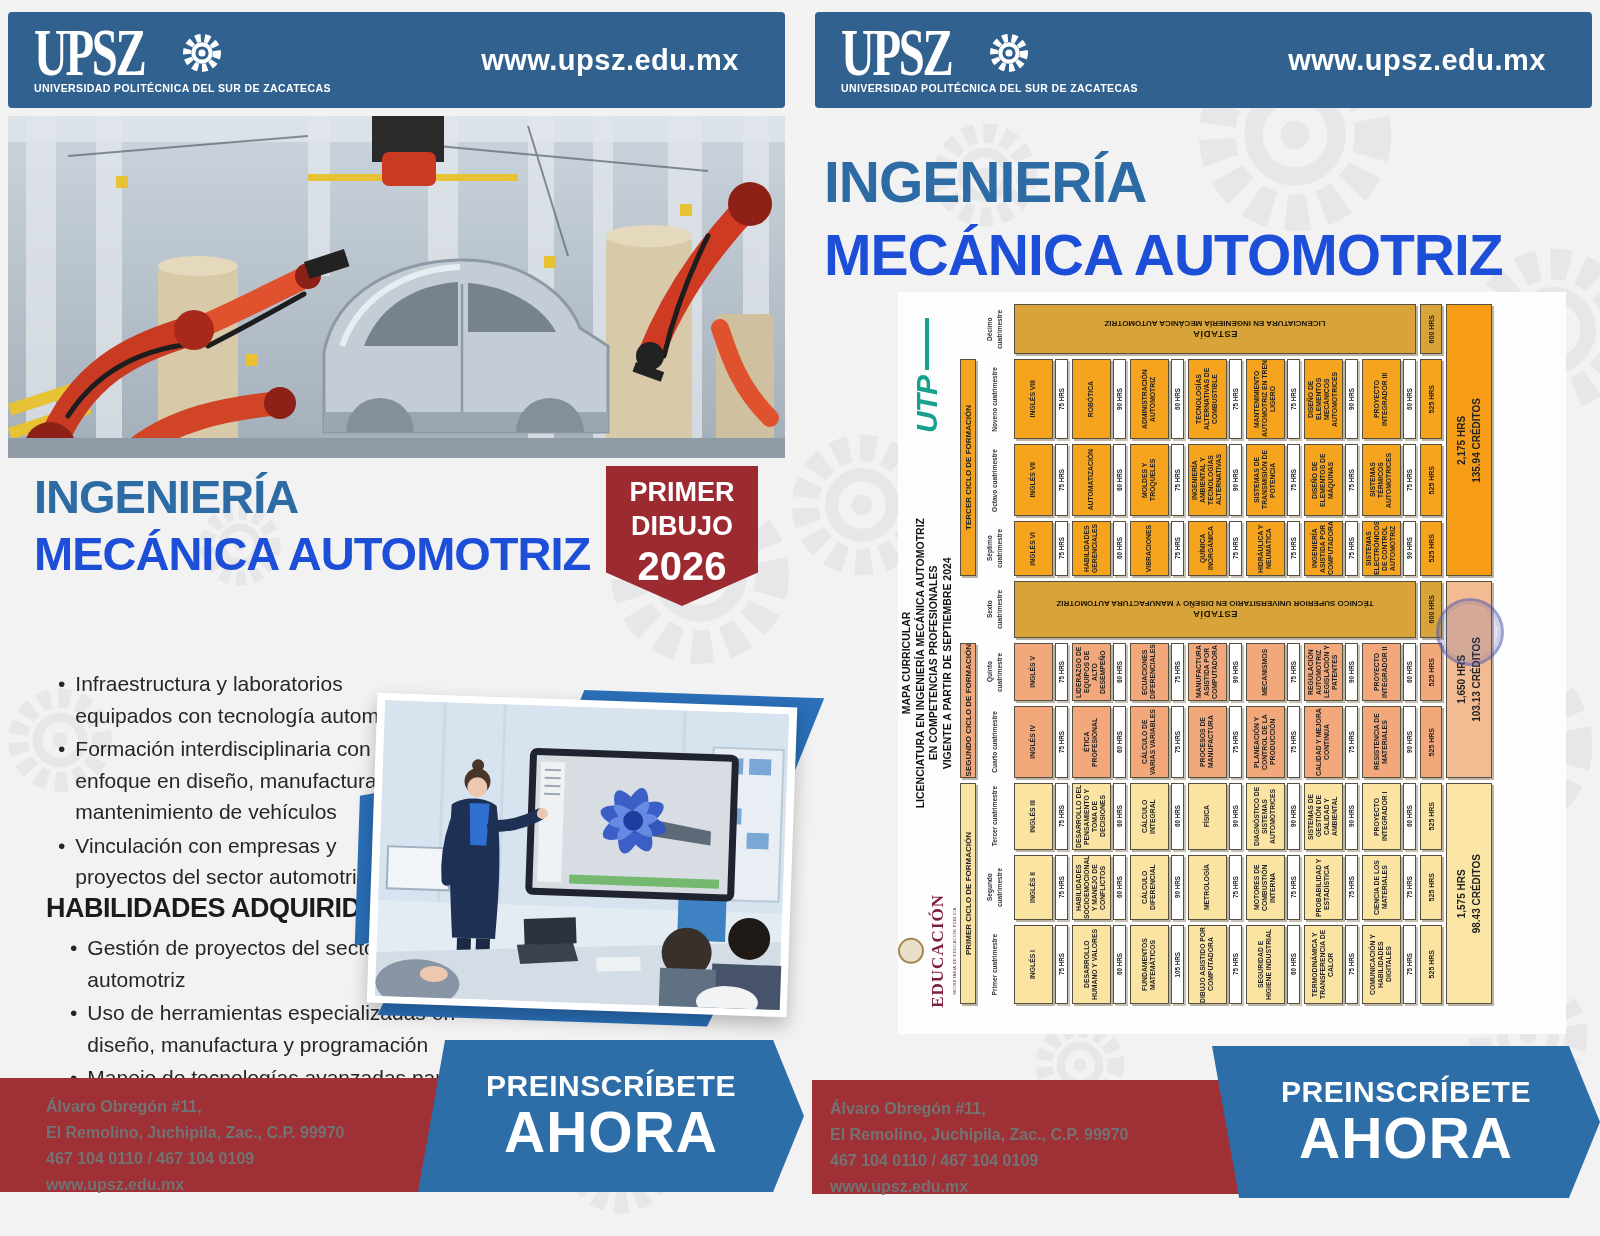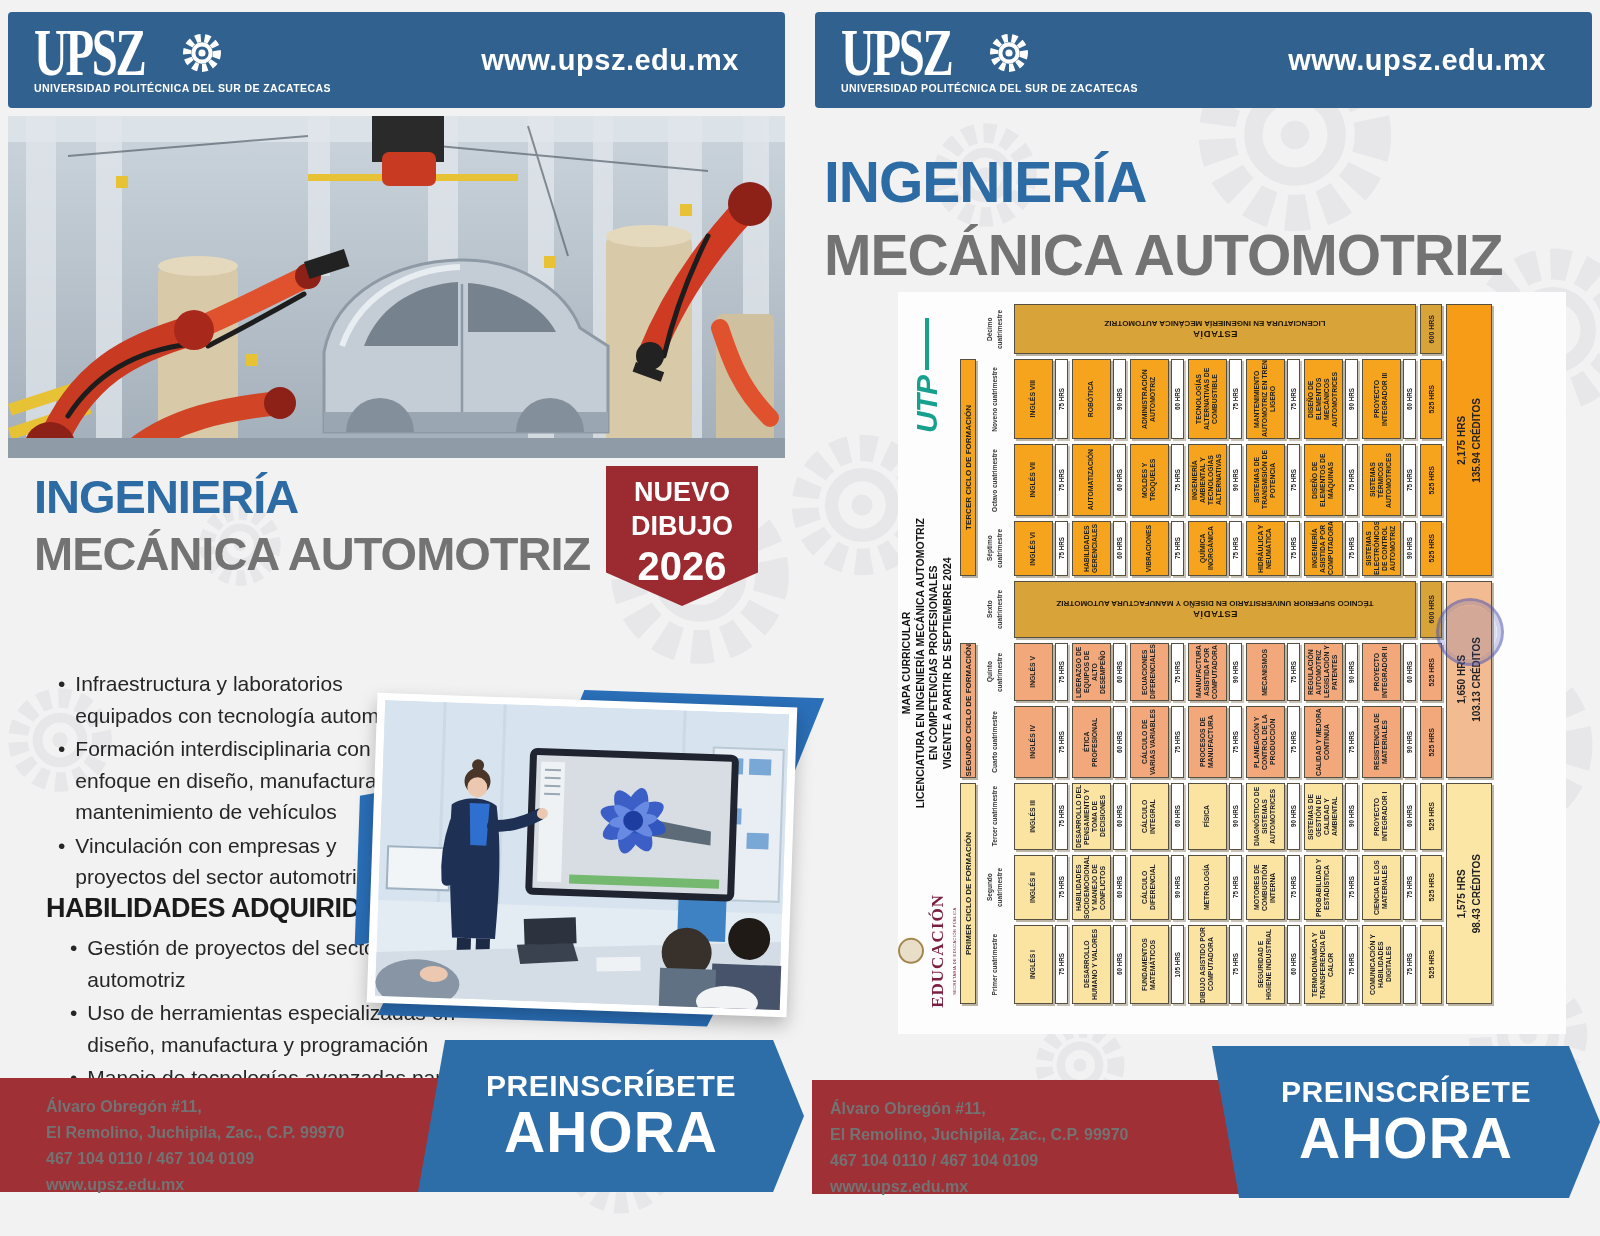--- a/index.html
+++ b/index.html
@@ -14,21 +14,21 @@
   .hdr-left{left:8px;} .hdr-right{left:815px;}
   .logo{display:flex;flex-direction:column;color:#fff;}
   .logo-row{display:flex;align-items:center;gap:4px;}
   .logo-word{font-family:"Liberation Serif", serif;font-weight:bold;font-size:60px;line-height:.9;
              display:inline-block;transform:scale(.78,1.12);transform-origin:left center;letter-spacing:-3px;}
   .logo-sub{font-size:10.5px;letter-spacing:.4px;margin-top:2px;font-weight:bold;}
   .site{color:#fff;font-size:29px;font-weight:bold;letter-spacing:.5px;}
 
   
   .title-blue{color:#2d6ba5;font-weight:bold;letter-spacing:-1px;}
-  .title-red{color:#737373;font-weight:bold;letter-spacing:-1px;}
+  .title-red{color:#1d4ed8;font-weight:bold;letter-spacing:-1px;}
   .ltitle{left:34px;top:468px;font-size:47px;line-height:1.22;}
   .rtitle{left:824px;top:146px;font-size:57px;line-height:1.28;}
 
   
   .badge{left:606px;top:466px;width:152px;height:140px;background:#9c2b31;color:#fff;
          clip-path:polygon(0 0,100% 0,100% 76%,50% 100%,0 76%);
          display:flex;flex-direction:column;align-items:center;padding-top:10px;box-sizing:border-box;}
   .badge .b1{font-size:27px;font-weight:bold;line-height:1.25;}
   .badge .byr{font-size:40px;font-weight:bold;line-height:1.1;}
 
@@ -252,21 +252,21 @@
       <rect y="322" width="777" height="20" fill="#8f9ba6"></rect>
     </svg>
   </div>
 
   <div class="abs ltitle">
     <div class="title-blue">INGENIERÍA</div>
     <div class="title-red">MECÁNICA AUTOMOTRIZ</div>
   </div>
 
   <div class="abs badge">
-    <div class="b1">NUEVO</div>
+    <div class="b1">PRIMER</div>
     <div class="b1">DIBUJO</div>
     <div class="byr">2026</div>
   </div>
 
 
   <div class="abs bullets">
       <div class="bullet">
         <span class="dot">•</span>
         <span>Infraestructura y laboratorios equipados con tecnología automotriz</span>
       </div>

